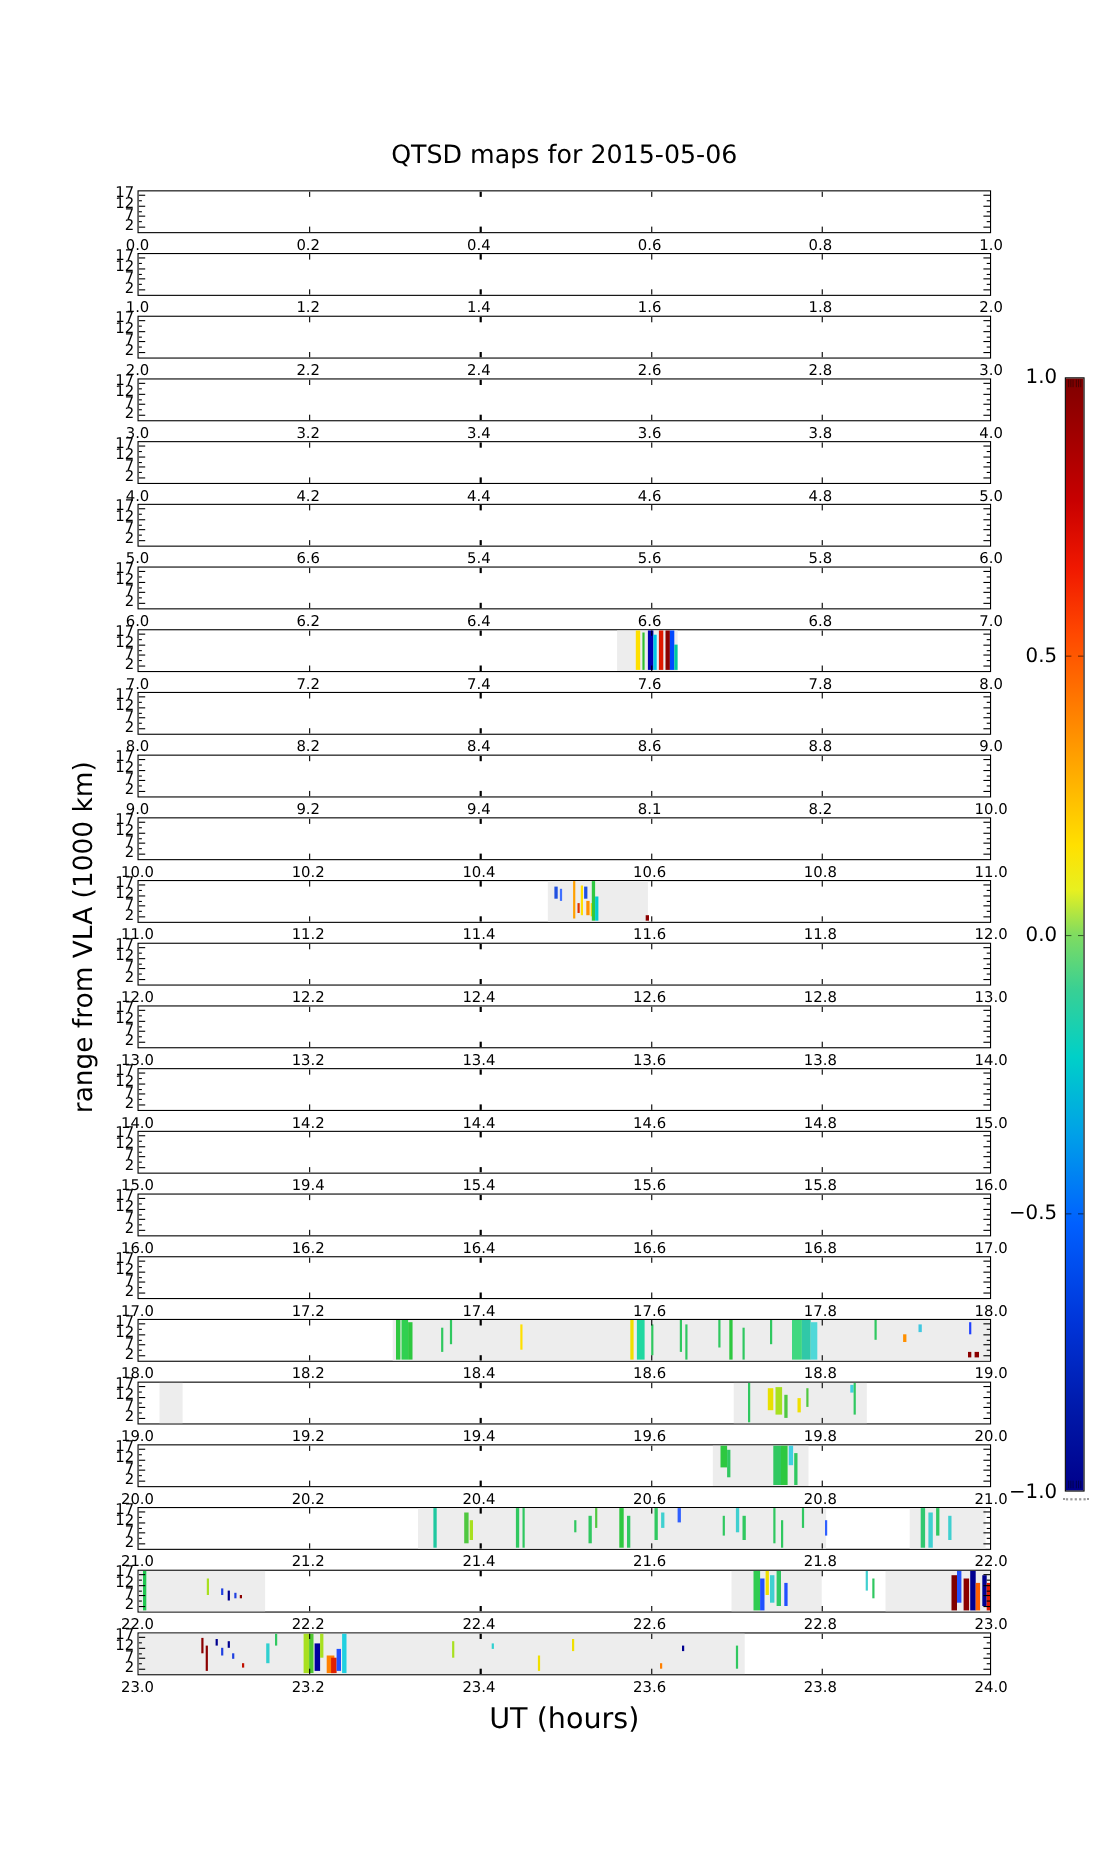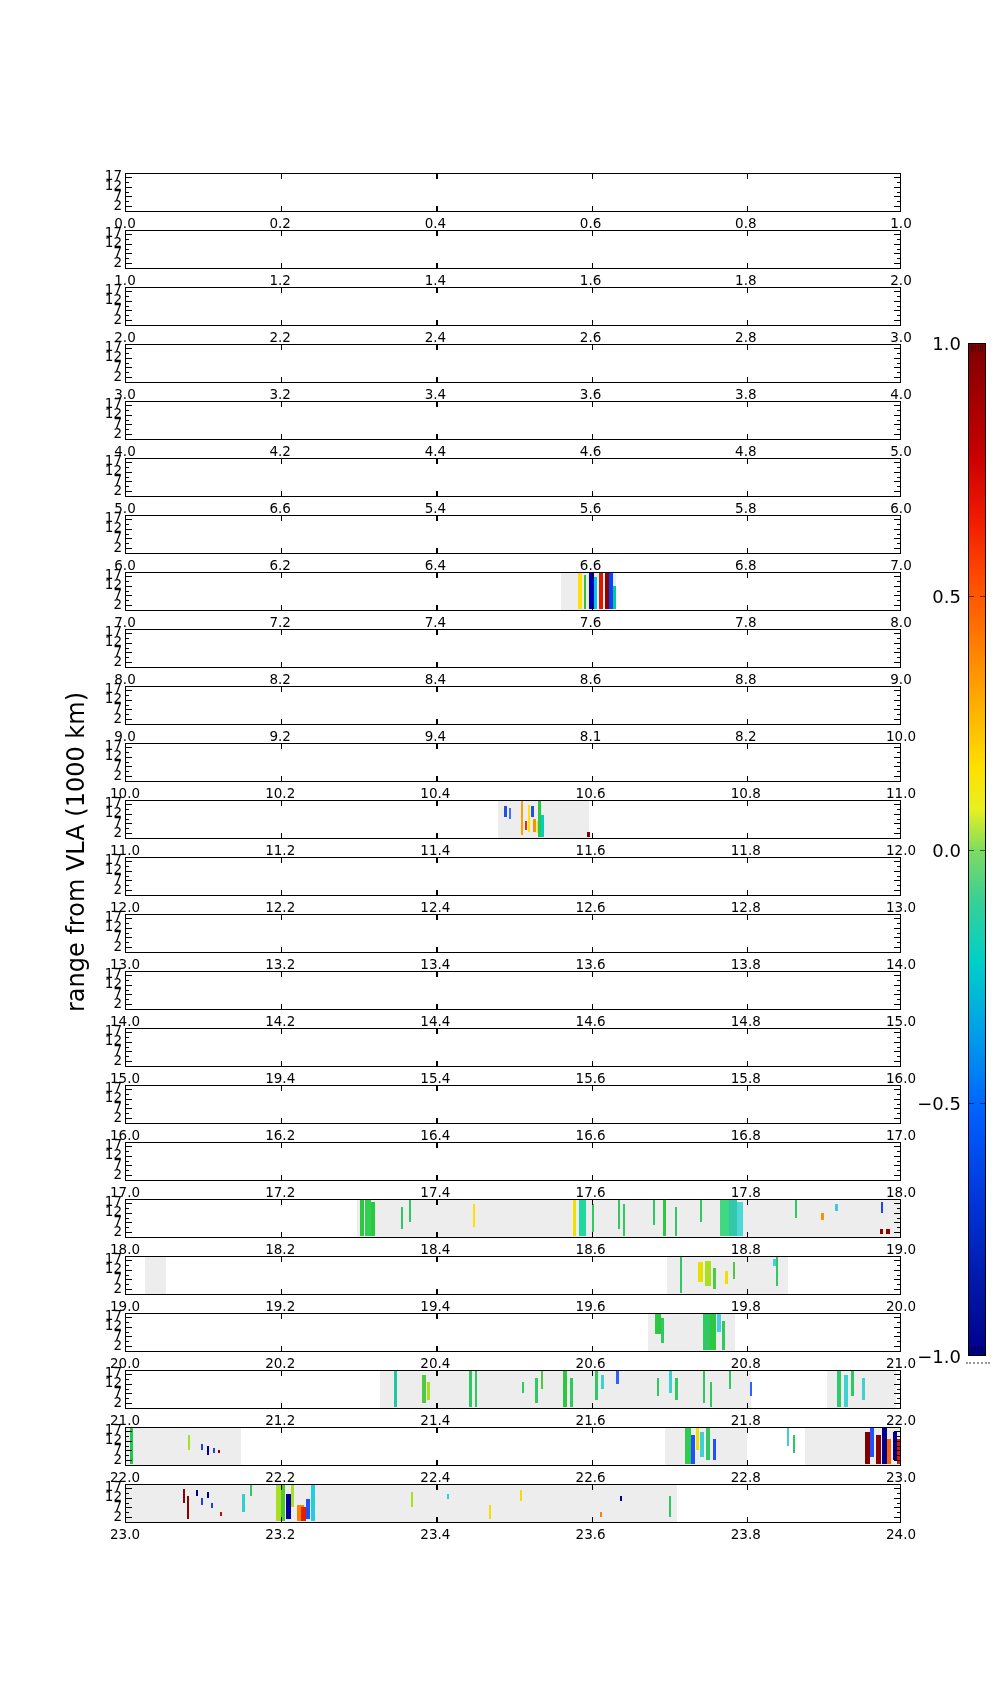--- a/index.html
+++ b/index.html
@@ -30,20 +30,21 @@
   .cbtick{position:absolute;height:1.2px;width:5px;background:rgba(0,0,0,0.55);}
   .cblab{position:absolute;width:55px;text-align:right;font-size:18px;
          transform:translateY(-50%);}
   .comb{position:absolute;width:1px;height:7px;background:rgba(0,0,0,0.4);}
   .dots{position:absolute;left:966px;top:1362px;width:24px;border-bottom:2px dotted #999;}
 </style>
 </head>
 <body>
 
 <div class="figure">
+  <div class="title">QTSD maps for 2015-05-06</div>
 
   <div id="strips">
       <div class="strip" style="top:173px">
         <div class="xtick" style="left:155.2px;top:0"></div>
         <div class="xtick" style="left:155.2px;bottom:0"></div>
         <div class="xtick" style="left:310.4px;top:0"></div>
         <div class="xtick" style="left:310.4px;bottom:0"></div>
         <div class="xtick" style="left:465.6px;top:0"></div>
         <div class="xtick" style="left:465.6px;bottom:0"></div>
         <div class="xtick" style="left:620.8px;top:0"></div>
@@ -1038,20 +1039,21 @@
         <span class="xlab" style="left:155.2px">23.2</span>
         <span class="xlab" style="left:310.4px">23.4</span>
         <span class="xlab" style="left:465.6px">23.6</span>
         <span class="xlab" style="left:620.8px">23.8</span>
         <span class="xlab" style="left:776.0px">24.0</span>
       </div>
     </div>
 
   <div class="axis-ylabel" style="left:-104px;top:838px;width:360px;text-align:center;">range from VLA (1000 km)</div>
 
+  <div class="axis-xlabel">UT (hours)</div>
 
   <div class="cbar"></div>
   <div id="cb-extras">
       <div class="cblab" style="left:906px;top:343px">1.0</div>
       <div class="cblab" style="left:906px;top:596.25px">0.5</div>
       <div class="cbtick" style="left:969px;top:596.25px"></div>
       <div class="cbtick" style="left:980px;top:596.25px"></div>
       <div class="cblab" style="left:906px;top:849.5px">0.0</div>
       <div class="cbtick" style="left:969px;top:849.5px"></div>
       <div class="cbtick" style="left:980px;top:849.5px"></div>

